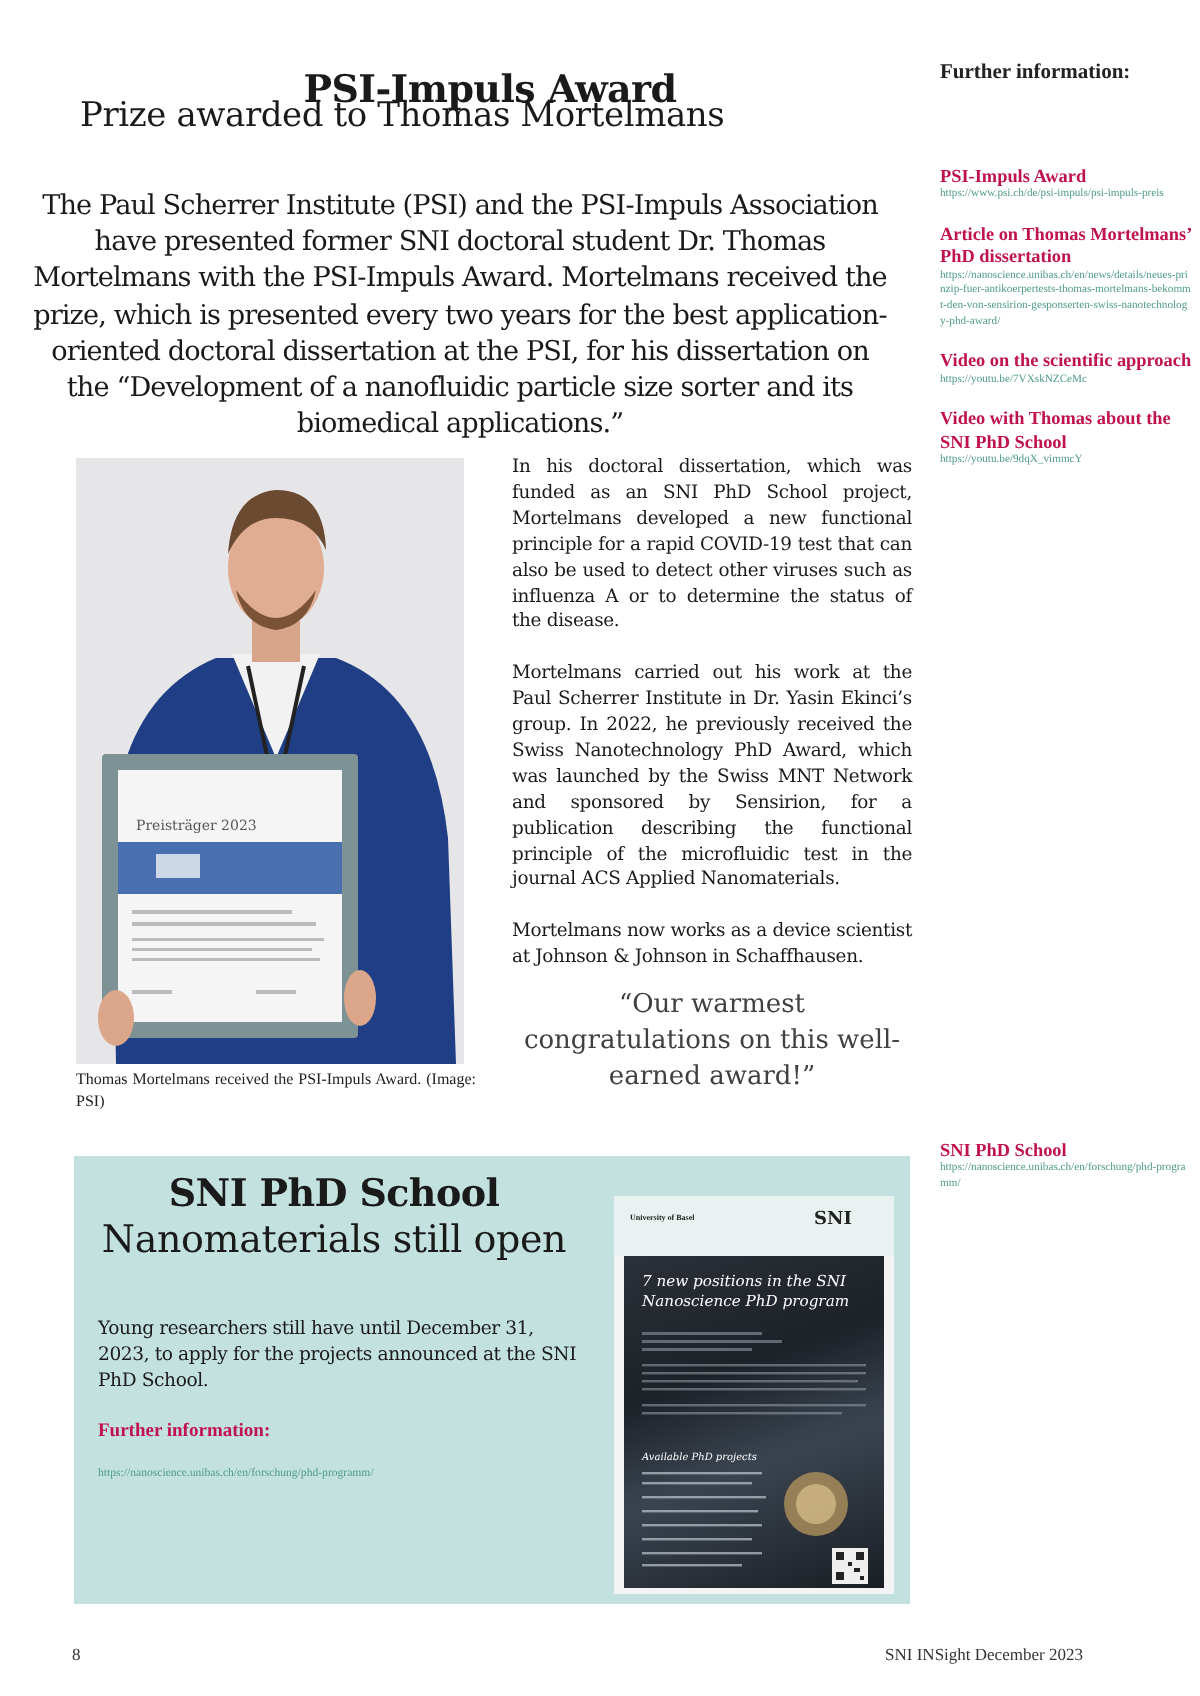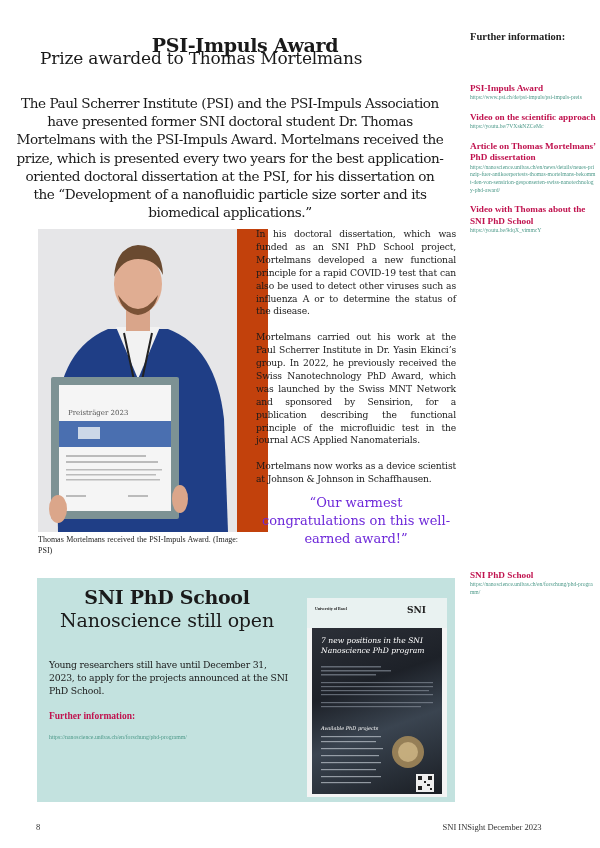--- a/index.html
+++ b/index.html
@@ -7,27 +7,27 @@
   .abs{position:absolute;}
   .serif{font-family:"DejaVu Serif",serif;}
   .sans{font-family:Liberation Serif, serif;}
 
   
   #title{left:40px;top:34px;width:410px;text-align:center;font-size:19px;font-weight:bold;letter-spacing:-0.3px;}
   #subtitle{left:40px;top:48px;width:410px;text-align:left;font-size:17px;letter-spacing:-0.2px;}
   #lead{left:14px;top:94px;width:432px;text-align:center;font-size:13.6px;line-height:18.2px;letter-spacing:-0.45px;}
 
   
-  #photo{left:38px;top:229px;width:230px;height:303px;background:#c2410c;overflow:hidden;}
+  #photo{left:38px;top:229px;width:194px;height:303px;background:#c2410c;overflow:hidden;}
   #caption{left:38px;top:534px;width:200px;font-size:8px;line-height:11px;text-align:justify;color:#222;}
 
   
   #body{left:256px;top:228px;width:200px;font-size:9.2px;line-height:12.9px;text-align:justify;letter-spacing:-0.15px;}
   #body p{margin:0 0 12.9px 0;}
-  #quote{left:256px;top:494px;width:200px;text-align:center;font-size:13px;line-height:18px;color:#6d28d9;}
+  #quote{left:256px;top:494px;width:200px;text-align:center;font-size:13px;line-height:18px;color:#404040;}
 
   
   #sidebar{left:470px;top:30px;width:126px;}
   .sb-head{font-size:10.5px;font-weight:bold;line-height:13px;color:#222;margin-bottom:40px;}
   .sb-item{margin-bottom:10px;}
   .sb-title{font-size:9.2px;font-weight:bold;color:#c0124e;line-height:11.4px;}
   .sb-url{font-size:5.6px;color:#4e9a8a;line-height:7.6px;word-break:break-all;}
 
   
   #box{left:37px;top:578px;width:418px;height:224px;background:#c3e2df;}
@@ -100,41 +100,41 @@
 </div>
 <div class="abs serif" id="quote">“Our warmest congratulations on this well-earned award!”</div>
 
 <div class="abs sans" id="sidebar">
   <div class="sb-head">Further information:</div>
   <div class="sb-item">
     <div class="sb-title">PSI-Impuls Award</div>
     <div class="sb-url">https://www.psi.ch/de/psi-impuls/psi-impuls-preis</div>
   </div>
   <div class="sb-item">
+    <div class="sb-title">Article on Thomas Mortelmans’ PhD dissertation</div>
+    <div class="sb-url">https://nanoscience.unibas.ch/en/news/details/neues-prinzip-fuer-antikoerpertests-thomas-mortelmans-bekommt-den-von-sensirion-gesponserten-swiss-nanotechnology-phd-award/</div>
+  </div>
+  <div class="sb-item">
     <div class="sb-title">Video on the scientific approach</div>
     <div class="sb-url">https://youtu.be/7VXskNZCeMc</div>
-  </div>
-  <div class="sb-item">
-    <div class="sb-title">Article on Thomas Mortelmans’ PhD dissertation</div>
-    <div class="sb-url">https://nanoscience.unibas.ch/en/news/details/neues-prinzip-fuer-antikoerpertests-thomas-mortelmans-bekommt-den-von-sensirion-gesponserten-swiss-nanotechnology-phd-award/</div>
   </div>
   <div class="sb-item">
     <div class="sb-title">Video with Thomas about the SNI PhD School</div>
     <div class="sb-url">https://youtu.be/9dqX_vimmcY</div>
   </div>
 </div>
 
 <div class="abs sans" id="sb-sni">
   <div class="sb-title">SNI PhD School</div>
   <div class="sb-url">https://nanoscience.unibas.ch/en/forschung/phd-programm/</div>
 </div>
 
 <div class="abs" id="box">
   <div class="abs serif" id="box-title">SNI PhD School</div>
-  <div class="abs serif" id="box-sub">Nanoscience still open</div>
+  <div class="abs serif" id="box-sub">Nanomaterials still open</div>
   <div class="abs serif" id="box-text">Young researchers still have until December 31, 2023, to apply for the projects announced at the SNI PhD School.</div>
   <div class="abs sans" id="box-fi">Further information:</div>
   <div class="abs sans" id="box-url">https://nanoscience.unibas.ch/en/forschung/phd-programm/</div>
 
   <div class="abs" id="poster">
     <div class="abs" id="poster-top">
       <div class="abs sans pt-logo" style="left:8px;top:8px;width:40px;font-weight:bold;">University of Basel</div>
       <div class="abs serif" style="left:100px;top:7px;font-size:9px;font-weight:bold;color:#222;">SNI</div>
     </div>
     <div class="abs" id="poster-body">

